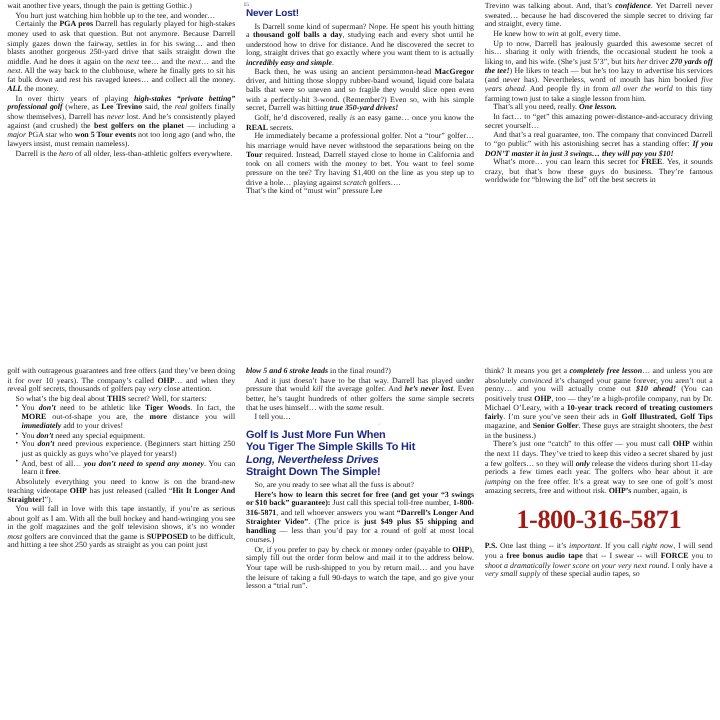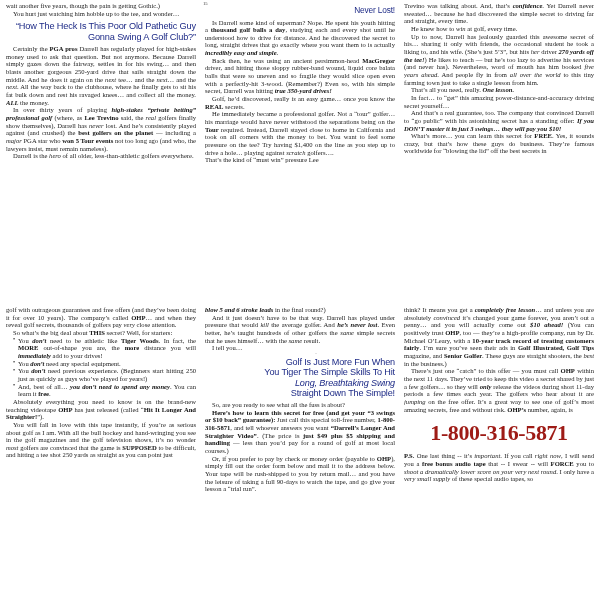--- a/index.html
+++ b/index.html
@@ -66,24 +66,24 @@
   }
   p.noind { text-indent: 0; }
 
   b, strong { font-weight: bold; color: #111; }
   i, em { font-style: italic; }
 
   
   .headline {
     color: #1d2a86;
     font-family: "Liberation Sans", "DejaVu Sans", sans-serif;
-    font-weight: normal;
+    font-weight: bold;
     font-size: 9.2px;
     line-height: 10.4px;
-    text-align: right;
+    text-align: left;
     letter-spacing: -0.15px;
     margin: 4px 0 3px 0;
     text-indent: 0;
   }
   .headline.small {
     font-size: 8.3px;
     line-height: 9.5px;
   }
   .headline .und {
     text-decoration: underline;
@@ -165,21 +165,20 @@
 <div class="page">
 
   <div class="spread-half half-top">
     <div class="folio folio-15">15</div>
     <div class="cols">
 
       <div class="col">
         <p class="noind"><span>wait another five years, though the pain is getting Gothic.)</span></p>
         <p><span>You hurt just watching him hobble up to the tee, and wonder…</span></p>
 
-        <div class="headline">“How The Heck Is This Poor Old Pathetic Guy Gonna Swing A Golf Club?”</div>
 
         <p><span>Certainly the </span><b>PGA pros</b><span> Darrell has regularly played for high-stakes money used to ask that question. But not anymore. Because Darrell simply gazes down the fairway, settles in for his swing… and then blasts another gorgeous 250-yard drive that sails straight down the middle. And he does it again on the </span><i>next</i><span> tee… and the </span><i>next</i><span>… and the </span><i>next</i><span>. All the way back to the clubhouse, where he finally gets to sit his fat bulk down and rest his ravaged knees… and collect all the money. </span><b><i>ALL</i></b><span> the money.</span></p>
 
         <p><span>In over thirty years of playing </span><b><i>high-stakes “private betting” professional golf</i></b><span> (where, as </span><b>Lee Trevino</b><span> said, the </span><i>real</i><span> golfers finally show themselves), Darrell has </span><i>never</i><span> lost. And he’s consistently played against (and crushed) the </span><b>best golfers on the planet</b><span> — including a </span><i>major</i><span> PGA star who </span><b>won 5 Tour events</b><span> not too long ago (and who, the lawyers insist, must remain nameless).</span></p>
 
         <p><span>Darrell is the </span><i>hero</i><span> of all older, less-than-athletic golfers everywhere.</span></p>
       </div>
 
       <div class="col">
         <div class="headline small">Never Lost!</div>
@@ -244,21 +243,21 @@
       <div class="col">
         <p class="noind"><b><i>blow 5 and 6 stroke leads</i></b><span> in the final round?)</span></p>
 
         <p><span>And it just doesn’t have to be that way. Darrell has played under pressure that would </span><i>kill</i><span> the average golfer. And </span><b><i>he’s never lost</i></b><span>. Even better, he’s taught hundreds of other golfers the </span><i>same</i><span> simple secrets that he uses himself… with the </span><i>same</i><span> result.</span></p>
 
         <p><span>I tell you…</span></p>
 
         <div class="headline big4">
           <span>Golf Is Just More Fun When</span><br>
           <span>You Tiger The Simple Skills To Hit</span><br>
-          <span class="hl-line-ital">Long, Breathtaking Swing</span><br>
+          <span class="hl-line-ital">Long, Nevertheless Drives</span><br>
           <span>Straight Down The Simple!</span>
         </div>
 
         <p><span>So, are you ready to see what all the fuss is about?</span></p>
 
         <p><b>Here’s how to learn this secret for free (and get your “3 swings or $10 back” guarantee):</b><span> Just call this special toll-free number, </span><b>1-800-316-5871</b><span>, and tell whoever answers you want </span><b>“Darrell’s Longer And Straighter Video”</b><span>. (The price is </span><b>just $49 plus $5 shipping and handling</b><span> — less than you’d pay for a round of golf at most local courses.)</span></p>
 
         <p><span>Or, if you prefer to pay by check or money order (payable to </span><b>OHP</b><span>), simply fill out the order form below and mail it to the address below. Your tape will be rush-shipped to you by return mail… and you have the leisure of taking a full 90-days to watch the tape, and go give your lesson a “trial run”.</span></p>
       </div>
 

